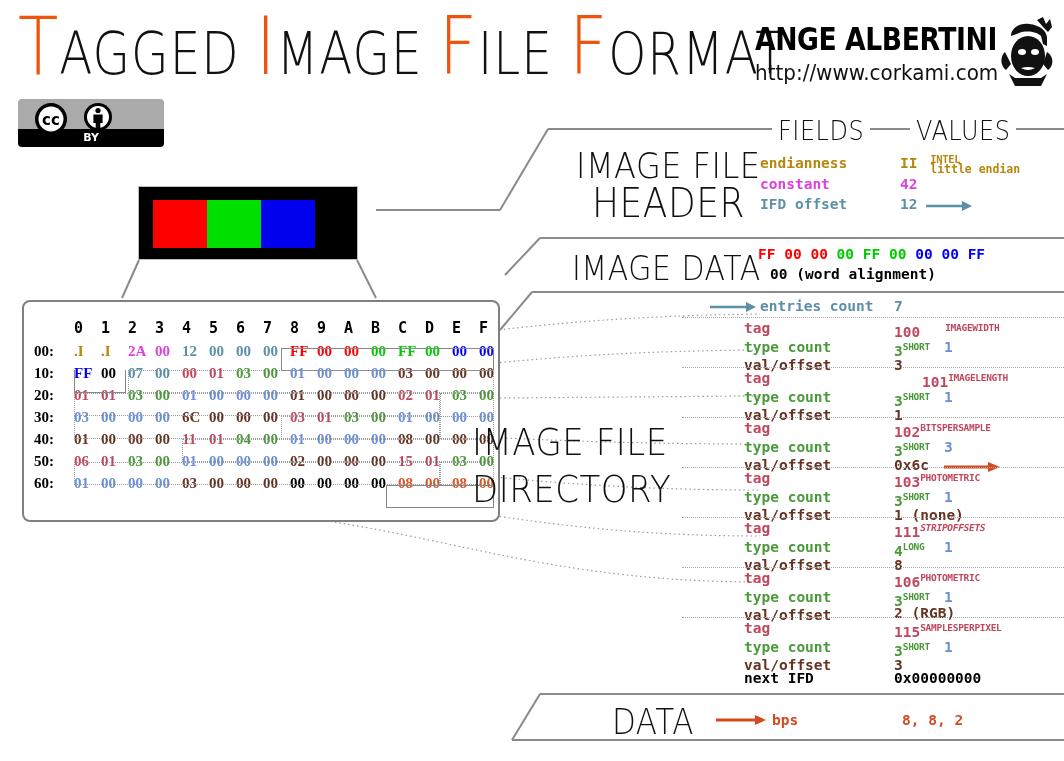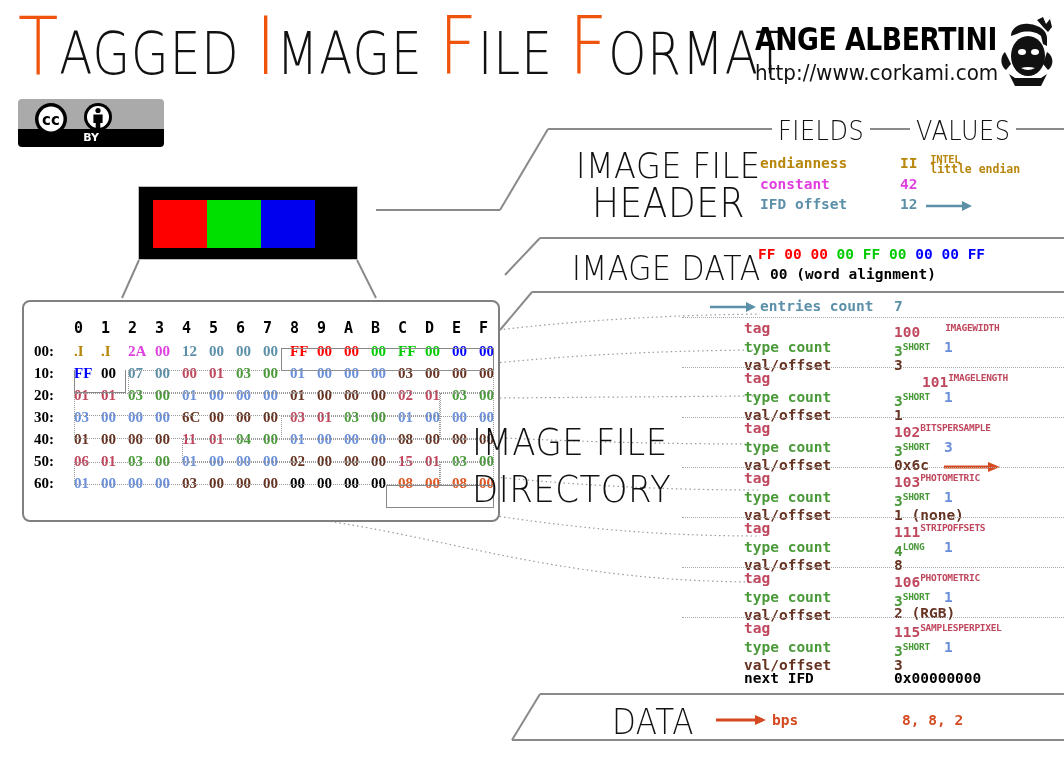--- a/index.html
+++ b/index.html
@@ -316,21 +316,21 @@
         <div class="kv" style="left: 362px; top: 2px; color: rgb(192, 72, 94);">103<span class="sup" style="color: rgb(192, 72, 94);">PHOTOMETRIC</span></div>
         <div class="kv" style="left: 212px; top: 20.6px; color: rgb(74, 154, 58);">type count</div>
         <div class="kv" style="left: 362px; top: 20.6px; color: rgb(74, 154, 58);">3<span class="sup" style="color: rgb(74, 154, 58);">SHORT</span></div>
         <div class="kv" style="left: 412px; top: 20.6px; color: rgb(106, 143, 216);">1</div>
         <div class="kv" style="left: 212px; top: 39.2px; color: rgb(102, 51, 34);">val/offset</div>
         <div class="kv" style="left: 362px; top: 39.2px; color: rgb(102, 51, 34);">1 (none)</div>
       </div>
       <div style="position: absolute; left: 0px; top: 200px; width: 532px; height: 50px;">
         <div style="position: absolute; left: 150px; top: 0px; width: 382px; border-top: 1px dotted rgb(170, 170, 170);"></div>
         <div class="kv" style="left: 212px; top: 2px; color: rgb(192, 72, 94);">tag</div>
-        <div class="kv" style="left: 362px; top: 2px; color: rgb(192, 72, 94);">111<span class="sup" style="color: rgb(192, 72, 94);">STRIPOFFSETS</span></div>
+        <div class="kv" style="left: 362px; top: 2px; color: rgb(192, 72, 94);">111<span class="sup" style="color: rgb(192, 72, 94); font-style: italic;">STRIPOFFSETS</span></div>
         <div class="kv" style="left: 212px; top: 20.6px; color: rgb(74, 154, 58);">type count</div>
         <div class="kv" style="left: 362px; top: 20.6px; color: rgb(74, 154, 58);">4<span class="sup" style="color: rgb(74, 154, 58);">LONG</span></div>
         <div class="kv" style="left: 412px; top: 20.6px; color: rgb(106, 143, 216);">1</div>
         <div class="kv" style="left: 212px; top: 39.2px; color: rgb(102, 51, 34);">val/offset</div>
         <div class="kv" style="left: 362px; top: 39.2px; color: rgb(102, 51, 34);">8</div>
       </div>
       <div style="position: absolute; left: 0px; top: 250px; width: 532px; height: 50px;">
         <div style="position: absolute; left: 150px; top: 0px; width: 382px; border-top: 1px dotted rgb(170, 170, 170);"></div>
         <div class="kv" style="left: 212px; top: 2px; color: rgb(192, 72, 94);">tag</div>
         <div class="kv" style="left: 362px; top: 2px; color: rgb(192, 72, 94);">106<span class="sup" style="color: rgb(192, 72, 94);">PHOTOMETRIC</span></div>

